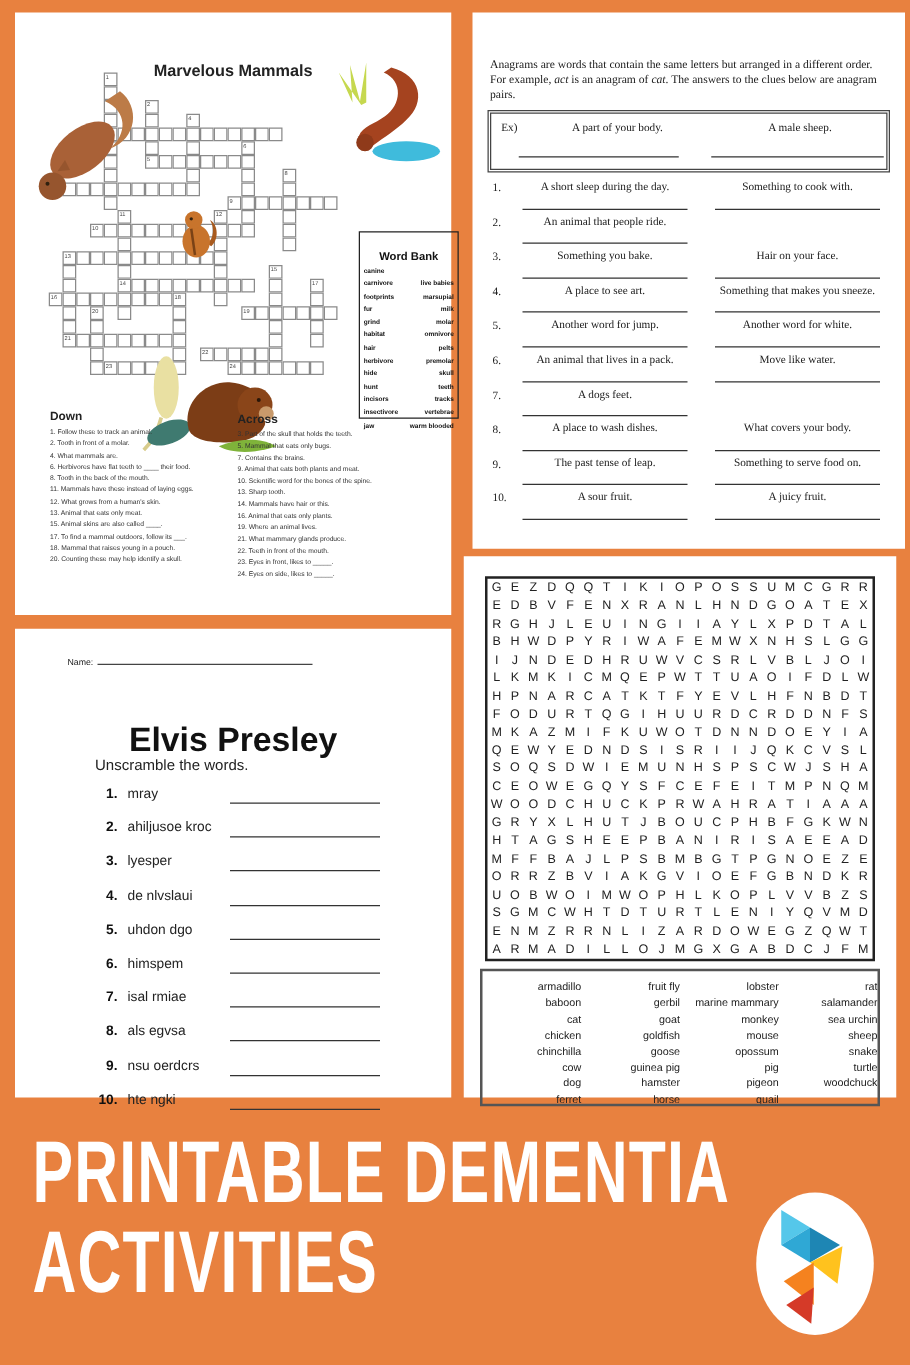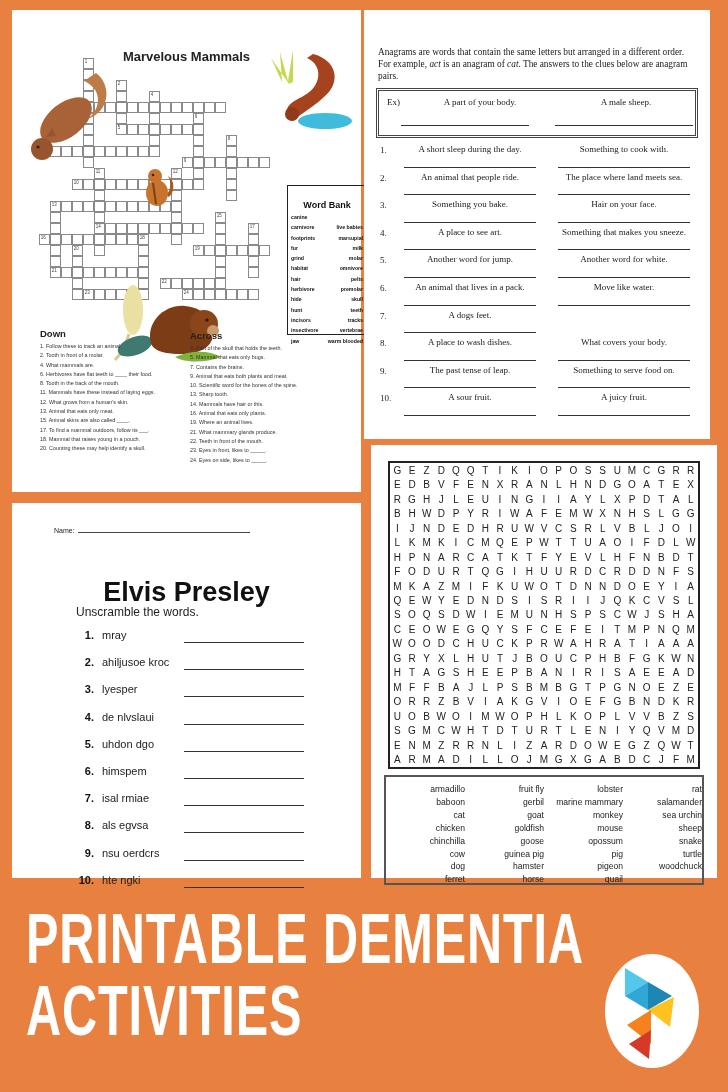--- a/index.html
+++ b/index.html
@@ -422,21 +422,21 @@
           <div class="clue">16. Animal that eats only plants.</div>
           <div class="clue">19. Where an animal lives.</div>
           <div class="clue">21. What mammary glands produce.</div>
           <div class="clue">22. Teeth in front of the mouth.</div>
           <div class="clue">23. Eyes in front, likes to _____.</div>
           <div class="clue">24. Eyes on side, likes to _____.</div>
         </div>
     </div>
   </section>
 
-  <section class="panel ana" style="left:364px;top:10px;width:346px;height:429px;">
+  <section class="panel ana" style="left:378px;top:10px;width:346px;height:429px;">
     <p class="ana-intro" id="ana-intro"><span>Anagrams are words that contain the same letters but arranged in a different order. For example, </span><em>act</em><span> is an anagram of </span><em>cat</em><span>. The answers to the clues below are anagram pairs.</span></p>
 
     <div class="ex-box">
       <div class="ex-inner">
         <span class="ex-label">Ex)</span>
         <span class="ex-clue l">A part of your body.</span>
         <span class="ex-clue r">A male sheep.</span>
         <span class="ex-line l"></span>
         <span class="ex-line r"></span>
       </div>
@@ -451,24 +451,20 @@
           </div>
           <div class="ana-cell r">
             <span class="ana-clue">Something to cook with.</span>
             <div class="ana-line"></div>
           </div>
         </div>
         <div class="ana-row">
           <span class="ana-num">2.</span>
           <div class="ana-cell l">
             <span class="ana-clue">An animal that people ride.</span>
-            <div class="ana-line"></div>
-          </div>
-          <div class="ana-cell r">
-            <span class="ana-clue">The place where land meets sea.</span>
             <div class="ana-line"></div>
           </div>
         </div>
         <div class="ana-row">
           <span class="ana-num">3.</span>
           <div class="ana-cell l">
             <span class="ana-clue">Something you bake.</span>
             <div class="ana-line"></div>
           </div>
           <div class="ana-cell r">

